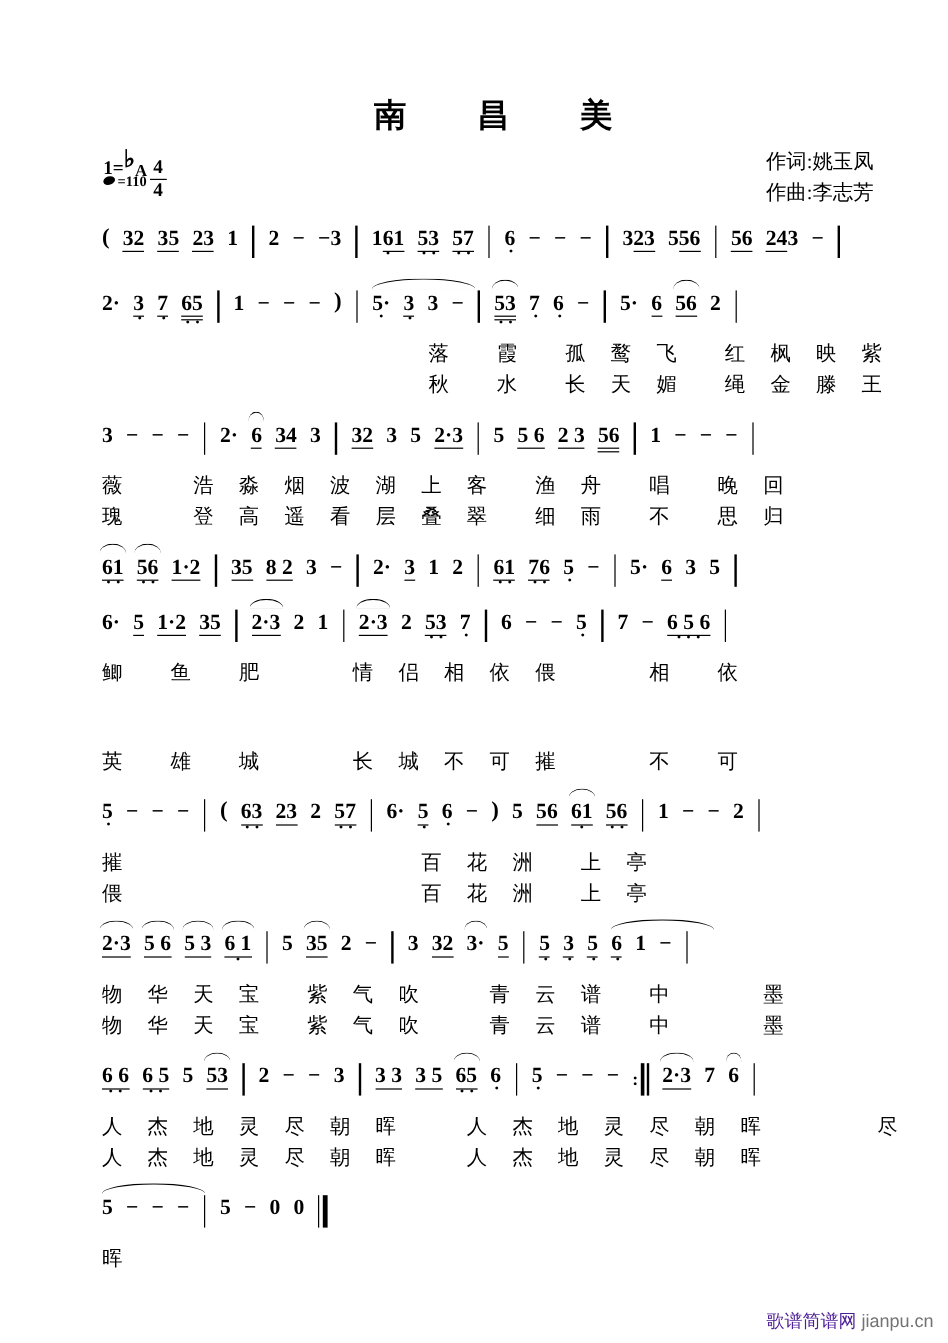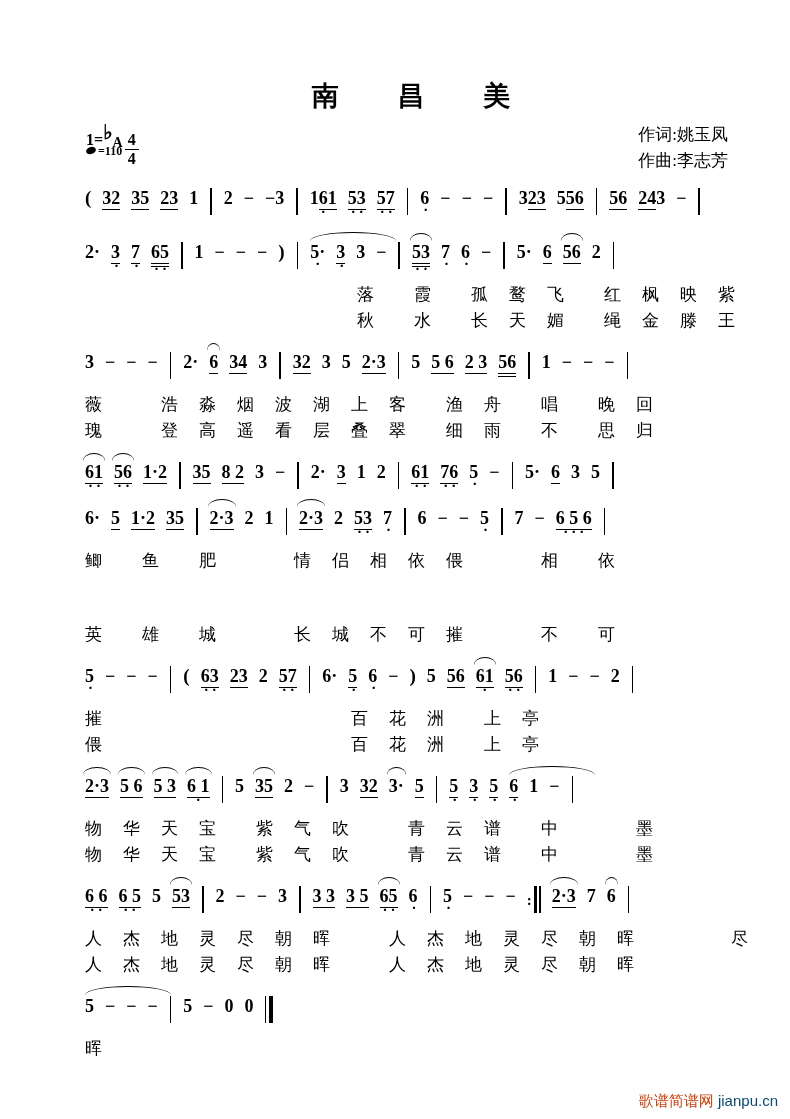--- a/index.html
+++ b/index.html
@@ -348,15 +348,15 @@
             <i class="thick"></i>
           </div>
         </div>
         <div class="lyricblock">
           <div class="lyric" style="padding-left: 0px;">晖</div>
         </div>
       </div>
     </div>
 
   <div class="watermark">
-    <span style="color: #c2410c;">歌谱简谱网 </span><span style="color: #0c4a6e;">jianpu.cn</span>
+    <span style="color: #4c1d95;">歌谱简谱网 </span><span style="color: #737373;">jianpu.cn</span>
   </div>
 </div>
 
 </body></html>

